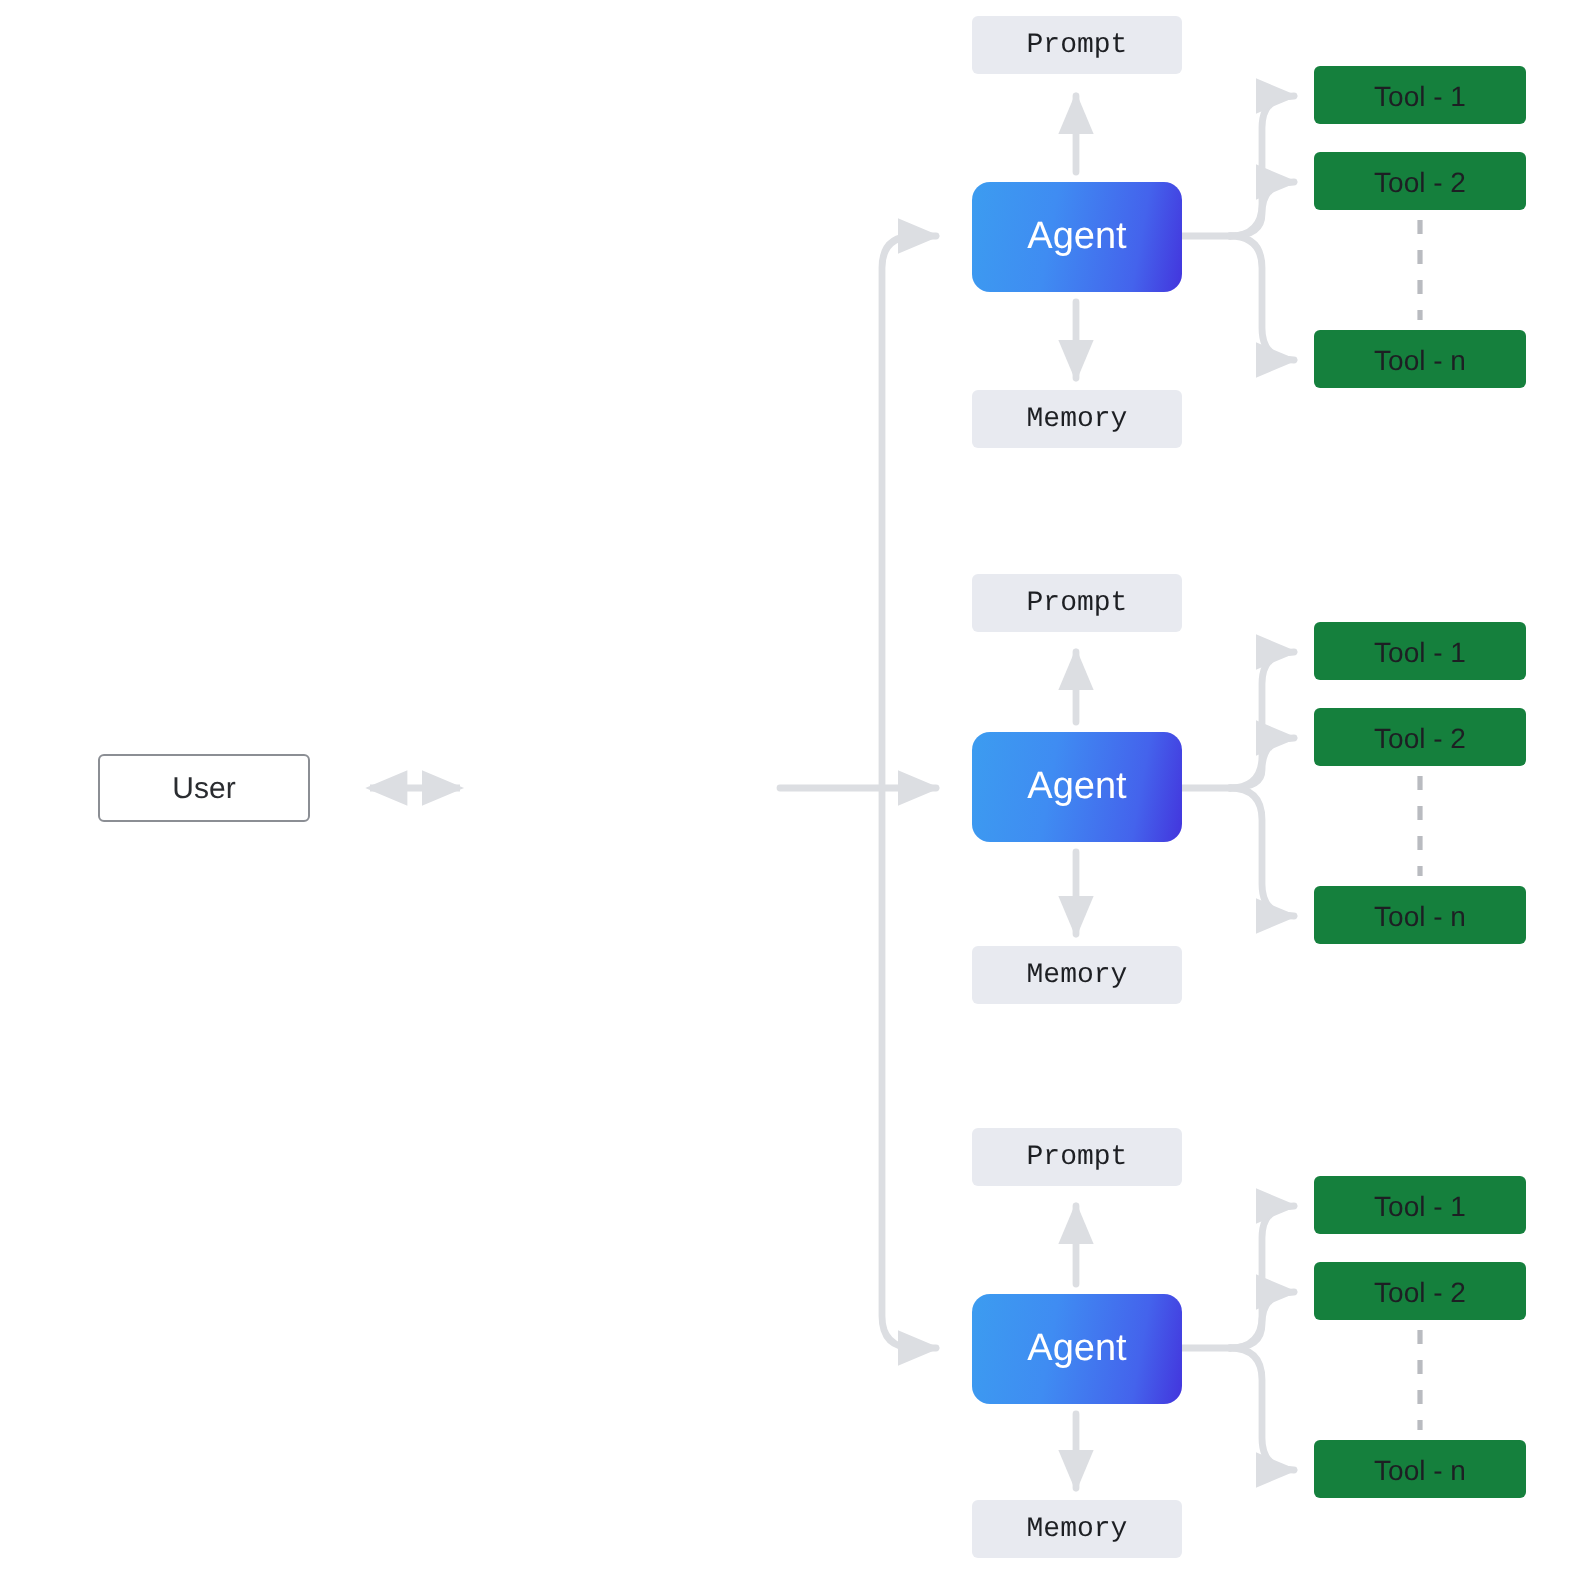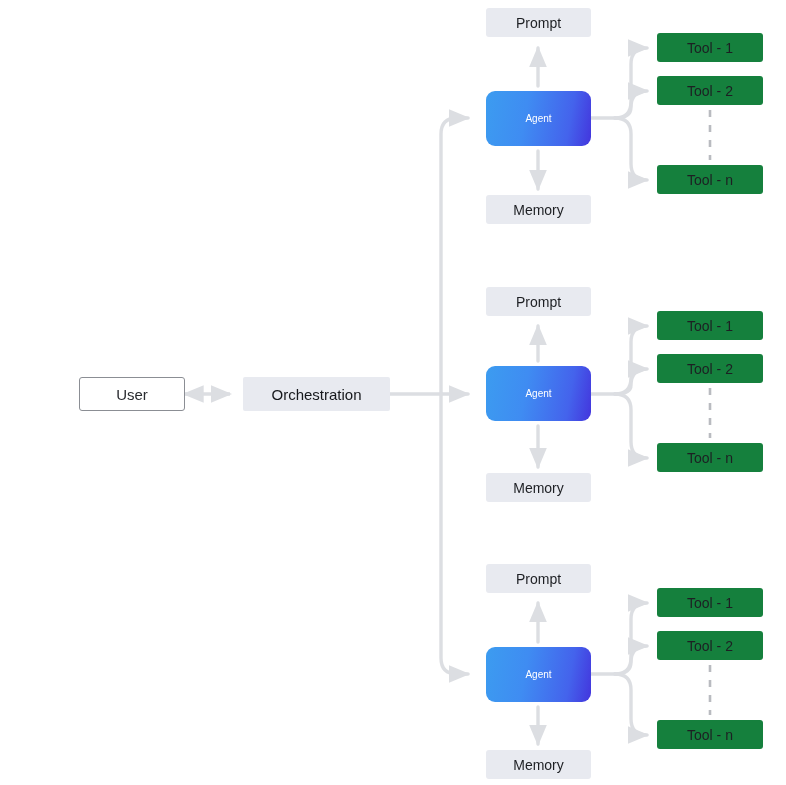--- a/index.html
+++ b/index.html
@@ -48,27 +48,28 @@
   .node-orchestration {
     background: #e8eaf0;
     border-radius: 2px;
     color: #16181c;
     font-size: 15px;
   }
   .node-agent {
     background: linear-gradient(100deg, #3c9cf0 0%, #3f8cf2 38%, #4463ec 78%, #4335dd 100%);
     border-radius: 9px;
     color: #ffffff;
-    font-size: 10px;
+    font-size: 19px;
   }
   .node-support {
     background: #e8eaf0;
     border-radius: 3px;
     color: #1d1f23;
     font-size: 14px;
+    font-family: Liberation Mono, monospace;
   }
   .node-tool {
     background: #15803d;
     border-radius: 3px;
     color: #1d1f23;
     font-size: 14px;
   }
 </style>
 </head>
 <body>
@@ -123,27 +124,24 @@
       <path d="M538,642 L538,603" marker-end="url(#arrowhead)"></path>
       <path d="M538,707 L538,744" marker-end="url(#arrowhead)"></path>
       <path d="M591,674 L615,674"></path>
       <path d="M615,674 Q631,674 631,658 L631,619 Q631,603 647,603" marker-end="url(#arrowhead)"></path>
       <path d="M615,674 Q631,674 631,662 Q631,646 647,646" marker-end="url(#arrowhead)"></path>
       <path d="M615,674 Q631,674 631,690 L631,719 Q631,735 647,735" marker-end="url(#arrowhead)"></path>
     </g>
     <line x1="710" y1="665" x2="710" y2="715" stroke="#b9bbc0" stroke-width="2.6" stroke-dasharray="7 8" stroke-linecap="butt"></line>
   </svg>
 
-  <div class="node node-user" style="left:79px; top:377px; width:106px; height:34px;">
+  <div class="node node-user" style="left:49px; top:377px; width:106px; height:34px;">
     <span>User</span>
   </div>
 
-  <div class="node node-orchestration" style="left:243px; top:377px; width:147px; height:34px;">
-    <span>Orchestration</span>
-  </div>
 
   <div class="node node-support" style="left:486px; top:8px; width:105px; height:29px;">
     <span>Prompt</span>
   </div>
   <div class="node node-agent" style="left:486px; top:91px; width:105px; height:55px;">
     <span>Agent</span>
   </div>
   <div class="node node-support" style="left:486px; top:195px; width:105px; height:29px;">
     <span>Memory</span>
   </div>

